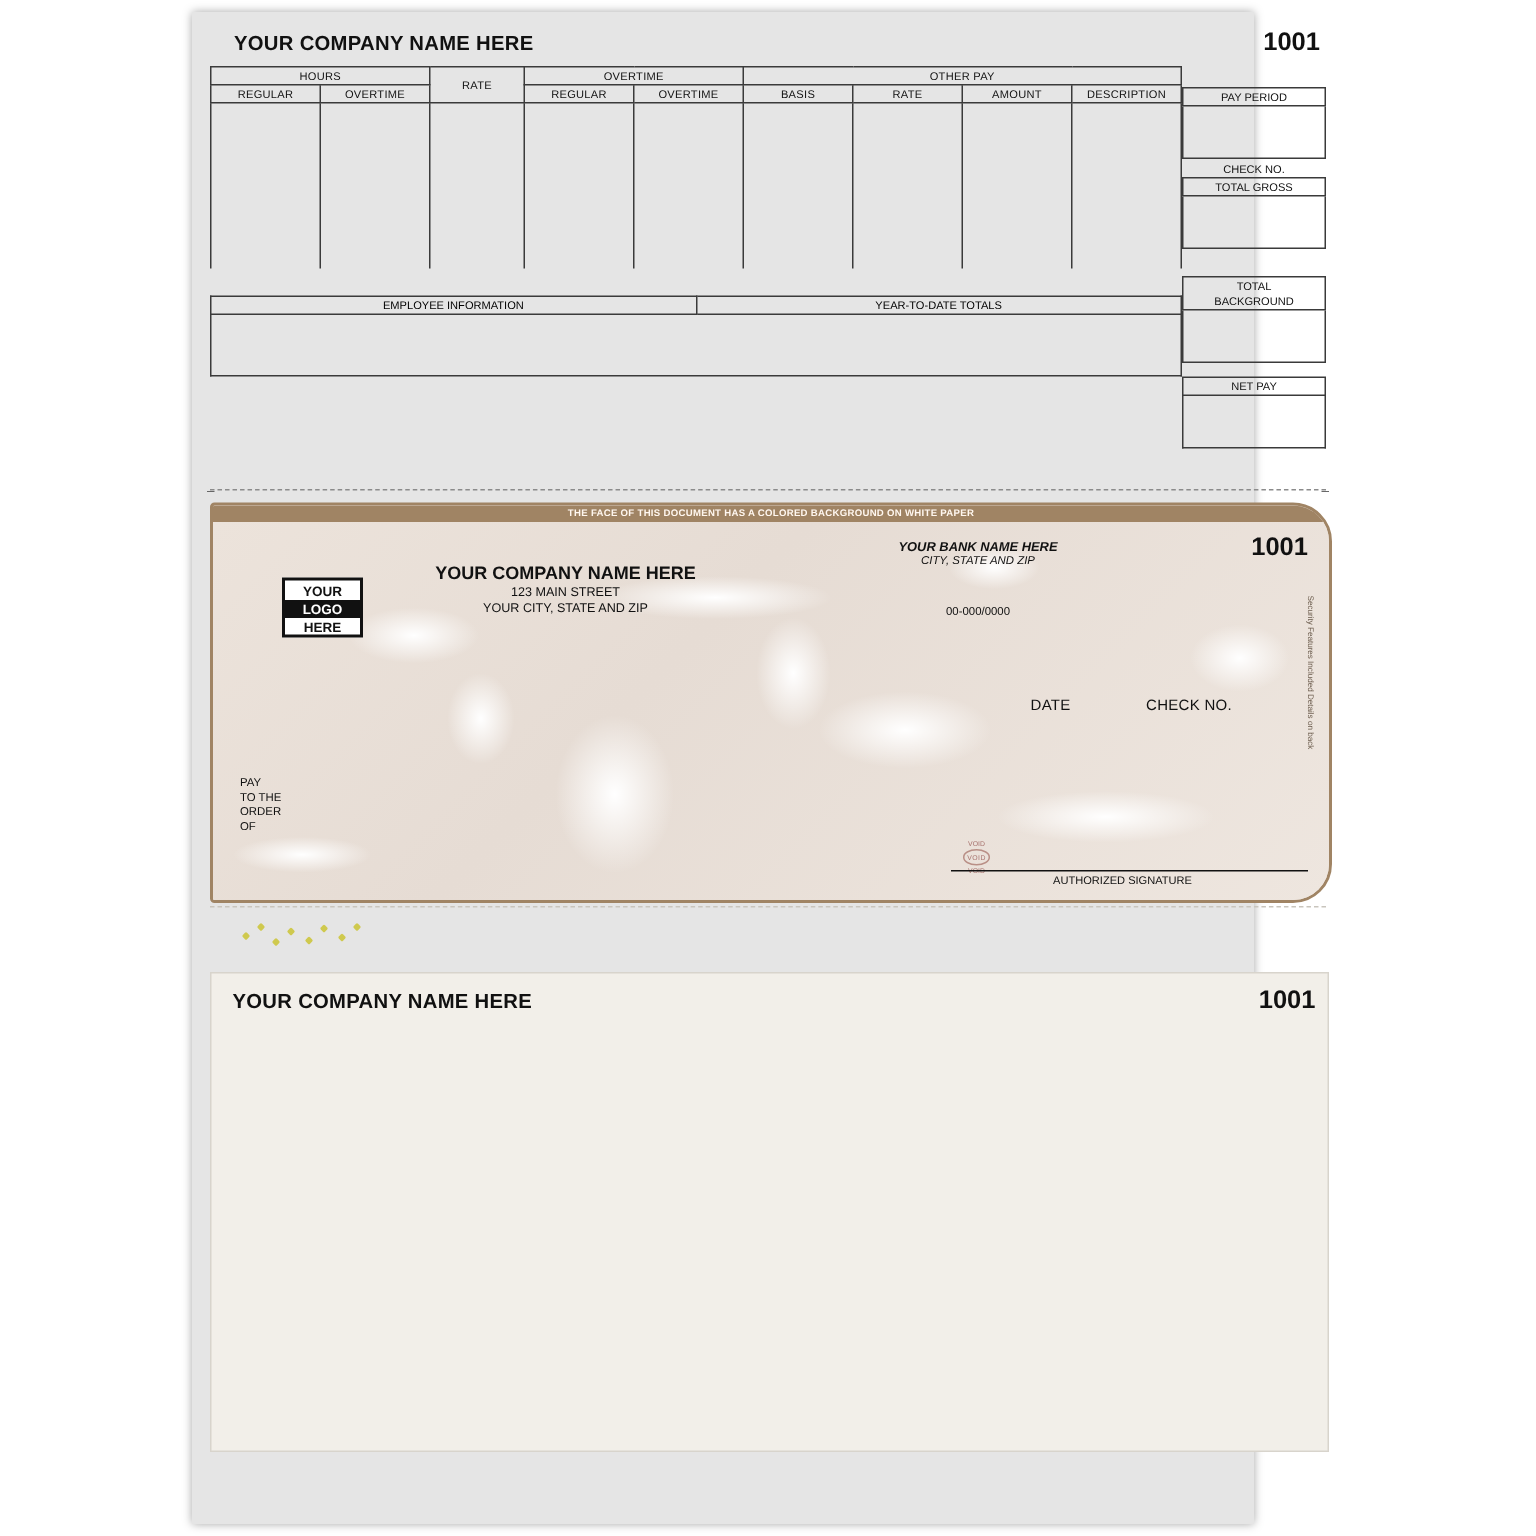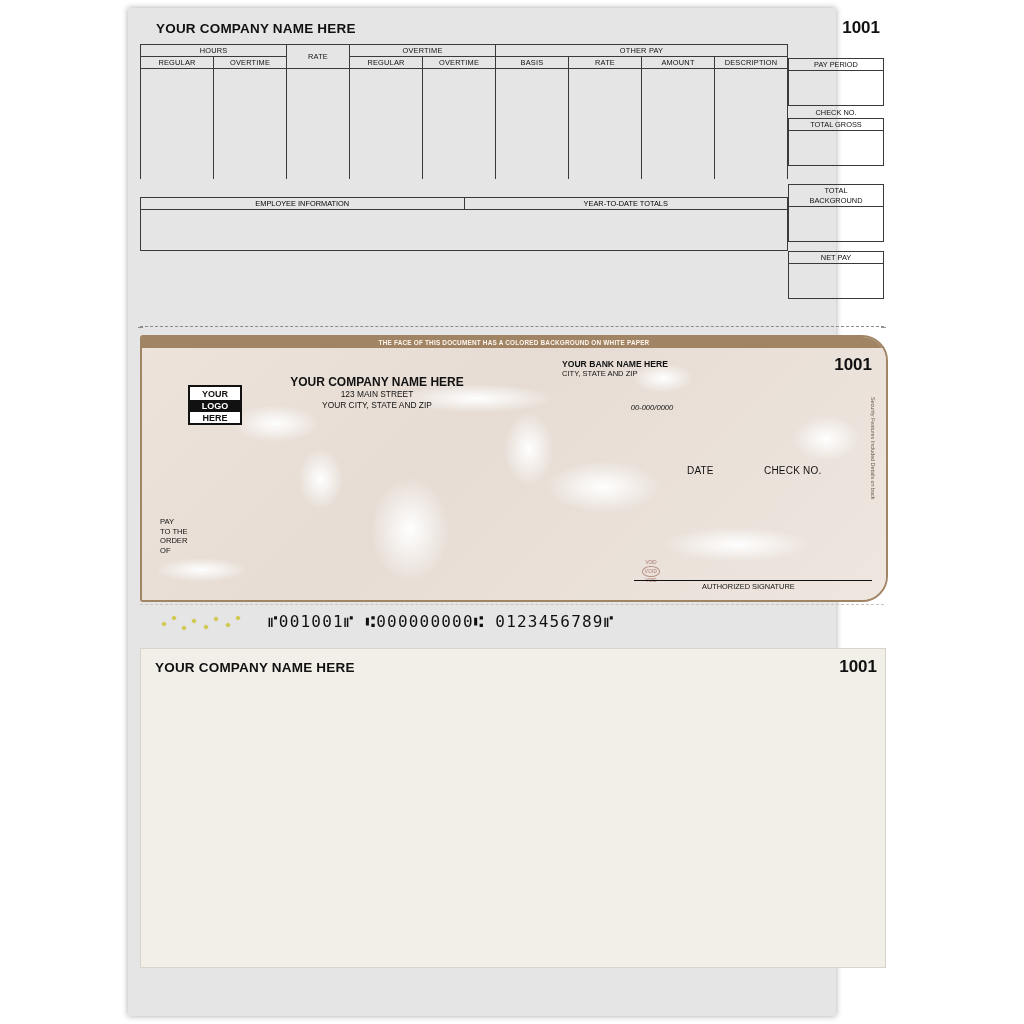--- a/index.html
+++ b/index.html
@@ -54,24 +54,24 @@
            radial-gradient(ellipse 34px 46px at 24% 52%, #ffffff 0%, rgba(255,255,255,0) 66%),
            linear-gradient(135deg,#ece3db 0%,#e6dcd4 40%,#eee6df 100%);
           opacity:1;}
   .logo-box{position:absolute;left:46px;top:48px;width:54px;height:40px;border:2px solid #111;
             background:#fff;text-align:center;font-size:9px;font-weight:bold;line-height:12px;color:#111;
             padding-top:1px;box-sizing:border-box;}
   .logo-mid{background:#111;color:#fff;display:block;}
   .payer{position:absolute;left:110px;top:38px;text-align:center;width:250px;}
   .payer .nm{font-size:12px;font-weight:bold;color:#111;}
   .payer .ln{font-size:8.4px;color:#111;line-height:11px;}
-  .bank{position:absolute;left:420px;top:22px;width:220px;text-align:left;}
+  .bank{position:absolute;left:400px;top:22px;width:220px;text-align:center;font-style:italic;}
   .bank .nm{font-size:8.6px;font-weight:bold;color:#111;}
   .bank .ln{font-size:7.6px;color:#111;}
-  .fraction{position:absolute;left:430px;top:66px;width:160px;text-align:center;font-size:7.6px;color:#111;font-style:italic;}
+  .fraction{position:absolute;left:430px;top:66px;width:160px;text-align:center;font-size:7.6px;color:#111;}
   .chknum-check{position:absolute;right:14px;top:18px;font-size:17px;font-weight:bold;color:#111;}
   .colhdr{position:absolute;font-size:10px;color:#111;letter-spacing:.2px;}
   .pay-to{position:absolute;left:18px;top:180px;font-size:7.6px;line-height:9.5px;color:#111;}
   .sigline{position:absolute;left:492px;top:243px;width:238px;border-top:1px solid #111;}
   .siglabel{position:absolute;left:560px;top:245px;font-size:7.4px;color:#111;}
   .void-seal{position:absolute;left:470px;top:222px;width:78px;height:30px;
              font-size:4.6px;color:#a8746f;text-align:center;line-height:7px;}
   .void-seal .ov{border:1px solid #b98f86;border-radius:50%;padding:1px 2px;display:inline-block;
                  font-size:4.6px;letter-spacing:.3px;}
   .side-vert{position:absolute;right:-2px;top:60px;width:12px;height:190px;}
@@ -238,21 +238,20 @@
       <div class="dots">
         <span class="dot" style="left:4px;top:8px;"></span>
         <span class="dot" style="left:14px;top:2px;"></span>
         <span class="dot" style="left:24px;top:12px;"></span>
         <span class="dot" style="left:34px;top:5px;"></span>
         <span class="dot" style="left:46px;top:11px;"></span>
         <span class="dot" style="left:56px;top:3px;"></span>
         <span class="dot" style="left:68px;top:9px;"></span>
         <span class="dot" style="left:78px;top:2px;"></span>
       </div>
-      <div class="nums">⑈001001⑈ ⑆000000000⑆ 0123456789⑈</div>
     </div>
 
     <div class="stub-bot">
       <div class="bot-row">
         <div class="co-name">YOUR COMPANY NAME HERE</div>
         <div class="check-no">1001</div>
       </div>
     </div>
 
 

